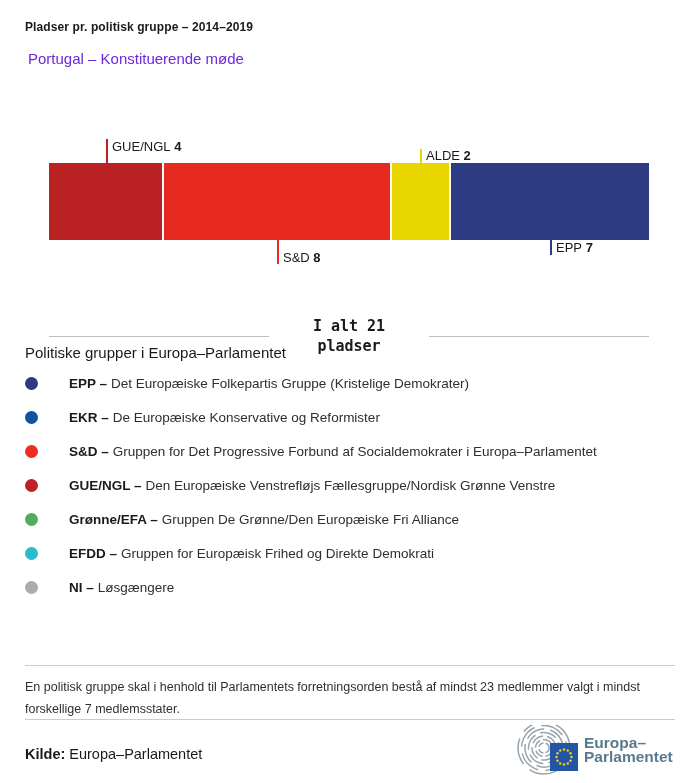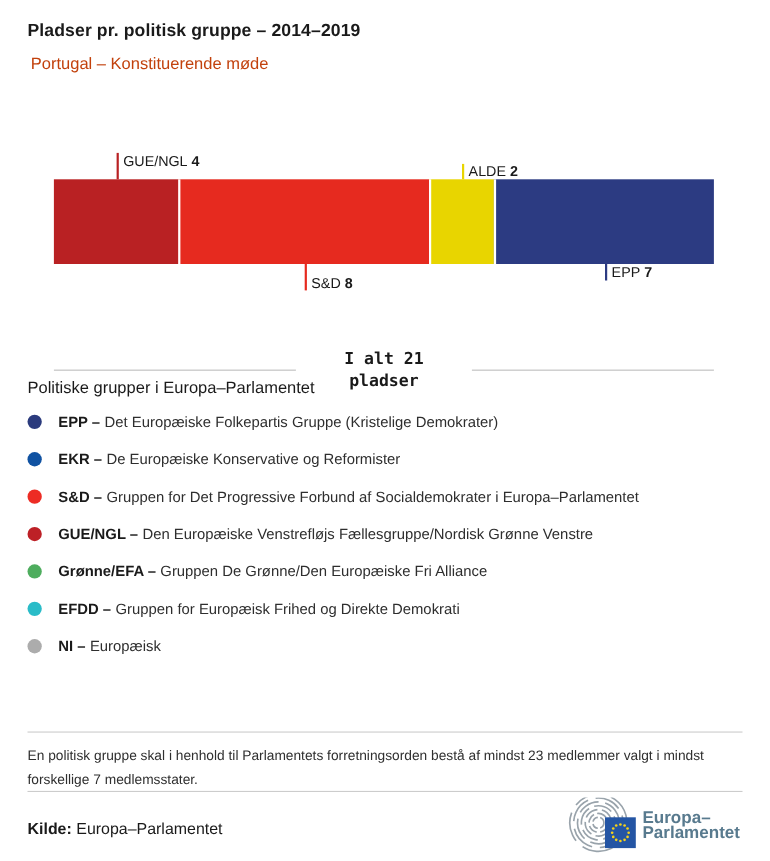--- a/index.html
+++ b/index.html
@@ -1,21 +1,21 @@
 <!DOCTYPE html>
 <html><head>
 <meta charset="utf-8">
 <style>
   html,body{margin:0;padding:0;background:#fff;}
   .canvas{
     position:relative;width:700px;height:783px;background:#ffffff;
     font-family:"Liberation Sans",sans-serif;color:#1a1a1a;overflow:hidden;
   }
-  .title{position:absolute;left:25px;top:20px;font-size:16px;font-weight:700;letter-spacing:.1px;text-align:right;}
-  .subtitle{position:absolute;left:28px;top:50px;font-size:15px;color:#c2410c;}
+  .title{position:absolute;left:25px;top:20px;font-size:12px;font-weight:700;letter-spacing:.1px;text-align:right;}
+  .subtitle{position:absolute;left:28px;top:50px;font-size:15px;color:#6d28d9;}
 
   
   .seat-bar{position:absolute;left:49px;top:163px;width:600px;height:77px;display:flex;}
   .seg{height:100%;}
   .seg + .seg{border-left:2px solid #ffffff;}
 
   
   .callout{position:absolute;font-size:13px;white-space:nowrap;}
   .tick{position:absolute;left:0;top:0;width:2px;display:block;}
   .co-label{position:absolute;left:6px;line-height:15px;}
@@ -27,21 +27,21 @@
 
   
   .total-row{position:absolute;left:49px;top:300px;width:600px;display:flex;align-items:center;}
   .trule{flex:1;height:1px;background:#bdbdbd;}
   .total-text{margin:16px 44px;text-align:center;font-family:"DejaVu Sans Mono",monospace;
               font-weight:700;font-size:15px;line-height:20px;}
 
   
   .legend-heading{position:absolute;left:25px;top:344px;font-size:15px;font-weight:400;}
   .legend{position:absolute;left:25px;top:366px;width:650px;}
-  .legend-row{display:flex;align-items:center;height:34px;}
+  .legend-row{display:flex;align-items:center;height:34px;gap:16px;}
   .dot{width:13px;height:13px;border-radius:50%;margin-right:15px;flex:0 0 13px;}
   .legend-text{font-size:13.5px;color:#2e2e2e;}
   .legend-text b{font-weight:700;color:#1a1a1a;margin-right:4px;}
 
   
   .rule{position:absolute;left:25px;width:650px;height:1px;background:#cccccc;}
   .rule1{top:665px;} .rule2{top:719px;}
   .footnote{position:absolute;left:25px;top:676px;width:640px;font-size:12.5px;
             line-height:22px;color:#2f2f2f;}
   .source{position:absolute;left:25px;top:746px;font-size:14.5px;}
@@ -110,21 +110,21 @@
       <div class="legend-row">
         <span class="dot" style="background: rgb(78, 173, 94);"></span>
         <span class="legend-text"><b>Grønne/EFA –</b><span>Gruppen De Grønne/Den Europæiske Fri Alliance</span></span>
       </div>
       <div class="legend-row">
         <span class="dot" style="background: rgb(42, 188, 200);"></span>
         <span class="legend-text"><b>EFDD –</b><span>Gruppen for Europæisk Frihed og Direkte Demokrati</span></span>
       </div>
       <div class="legend-row">
         <span class="dot" style="background: rgb(172, 172, 172);"></span>
-        <span class="legend-text"><b>NI –</b><span>Europæisk</span></span>
+        <span class="legend-text"><b>NI –</b><span>Løsgængere</span></span>
       </div>
     </div>
 
   <div class="rule rule1"></div>
   <div class="footnote">
     <div>En politisk gruppe skal i henhold til Parlamentets forretningsorden bestå af mindst 23 medlemmer valgt i mindst</div>
     <div>forskellige 7 medlemsstater.</div>
   </div>
   <div class="rule rule2"></div>
 

